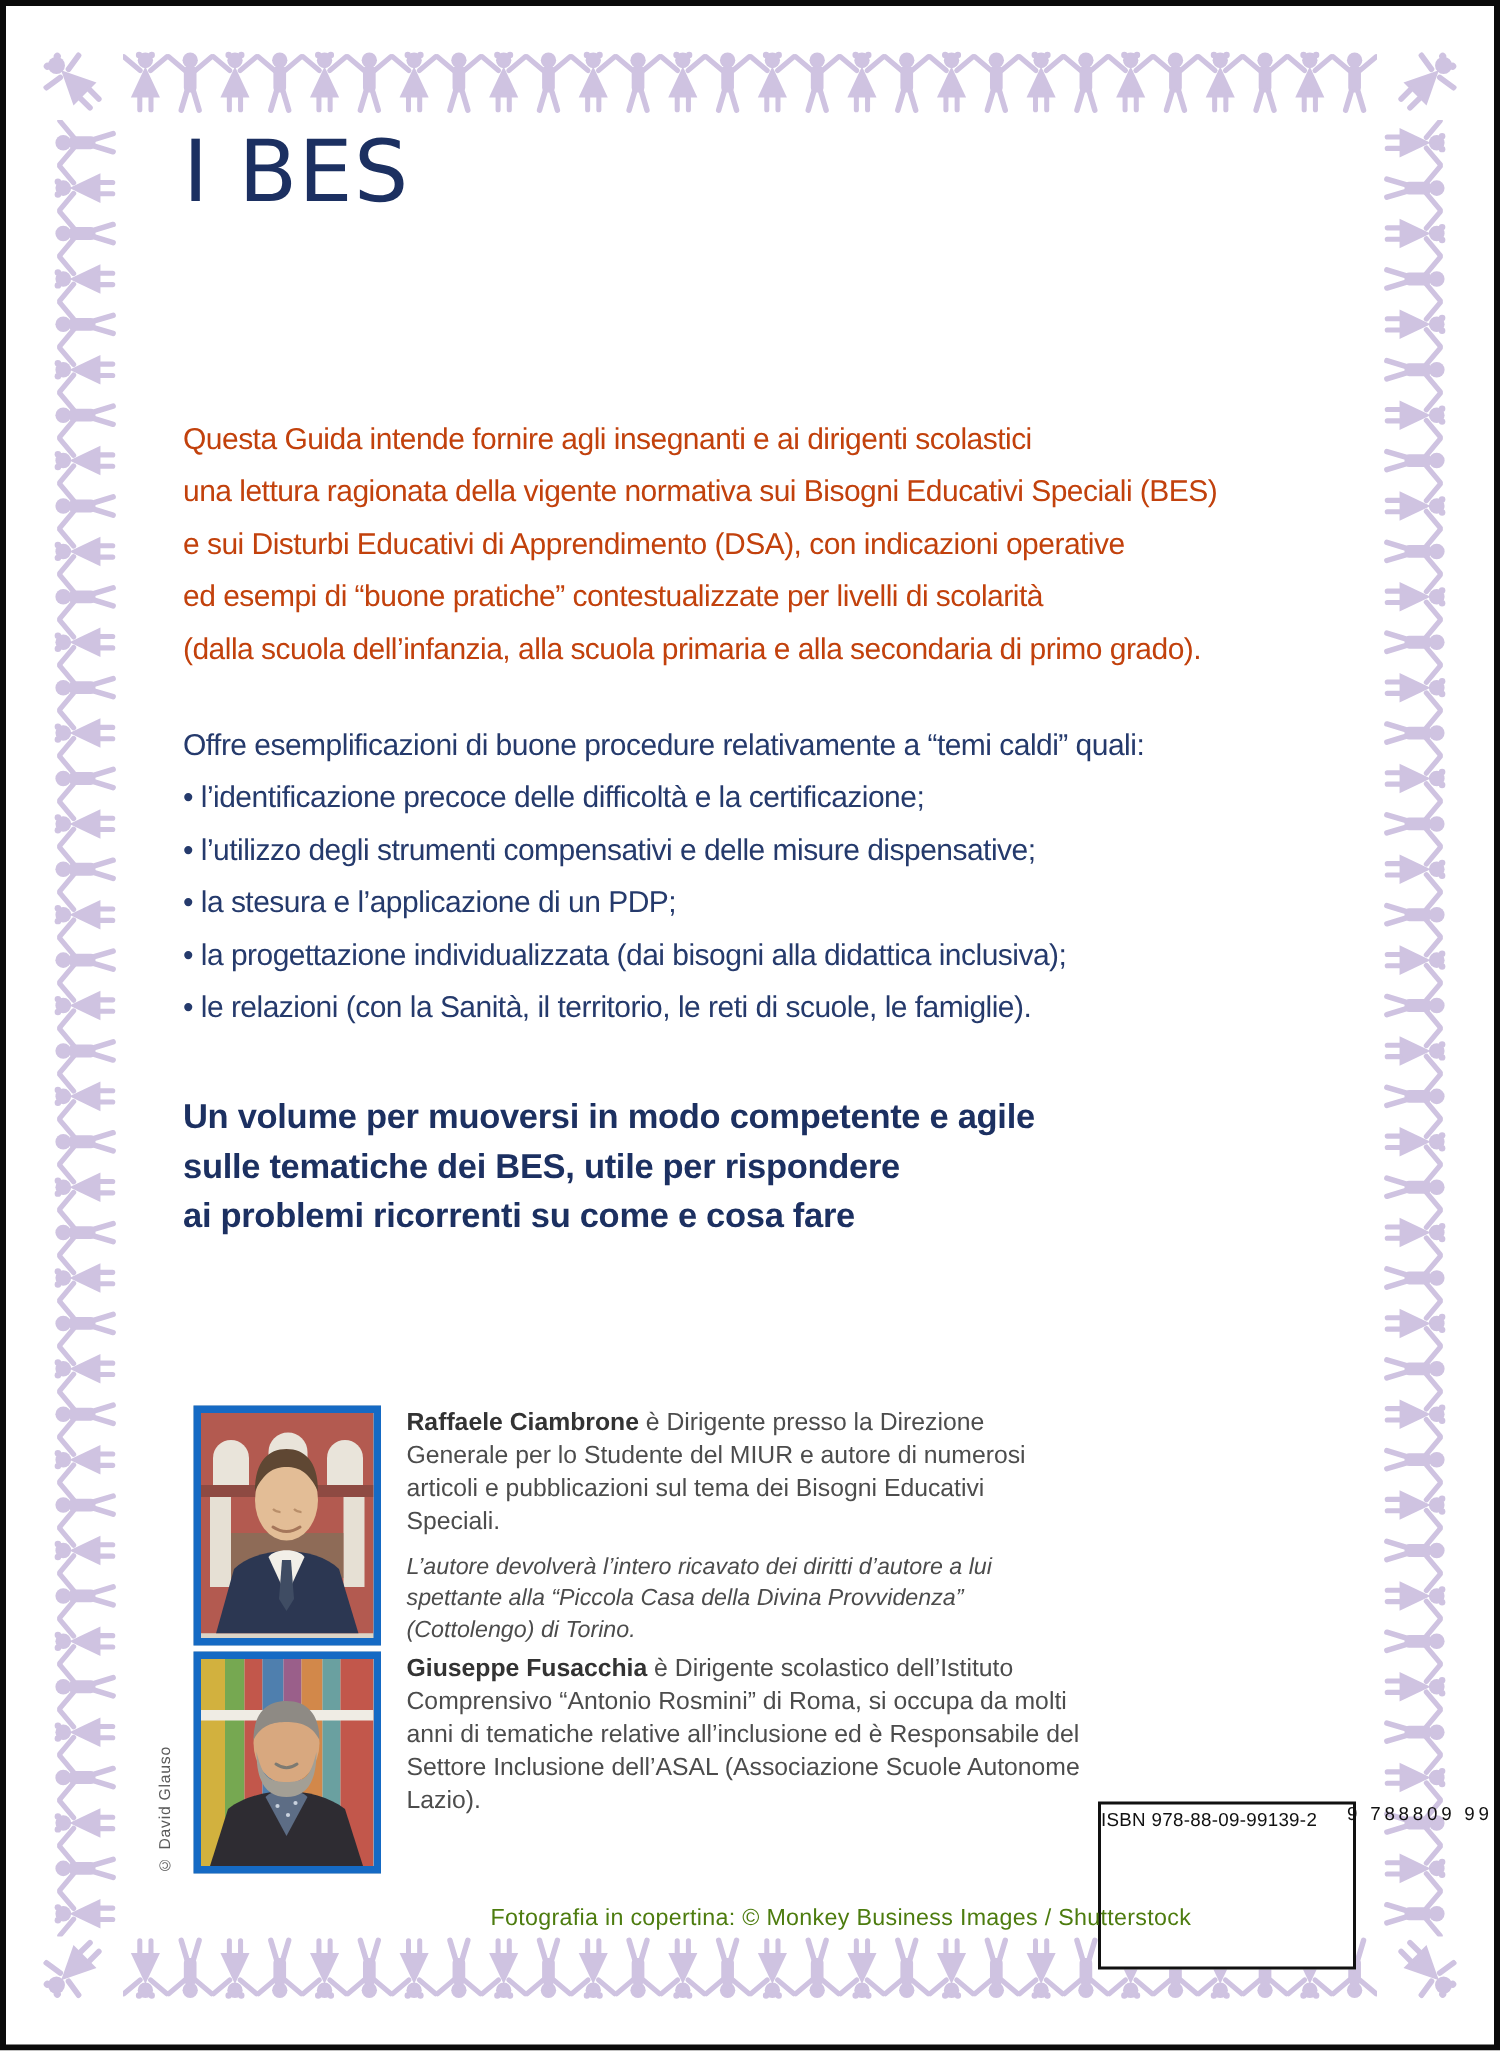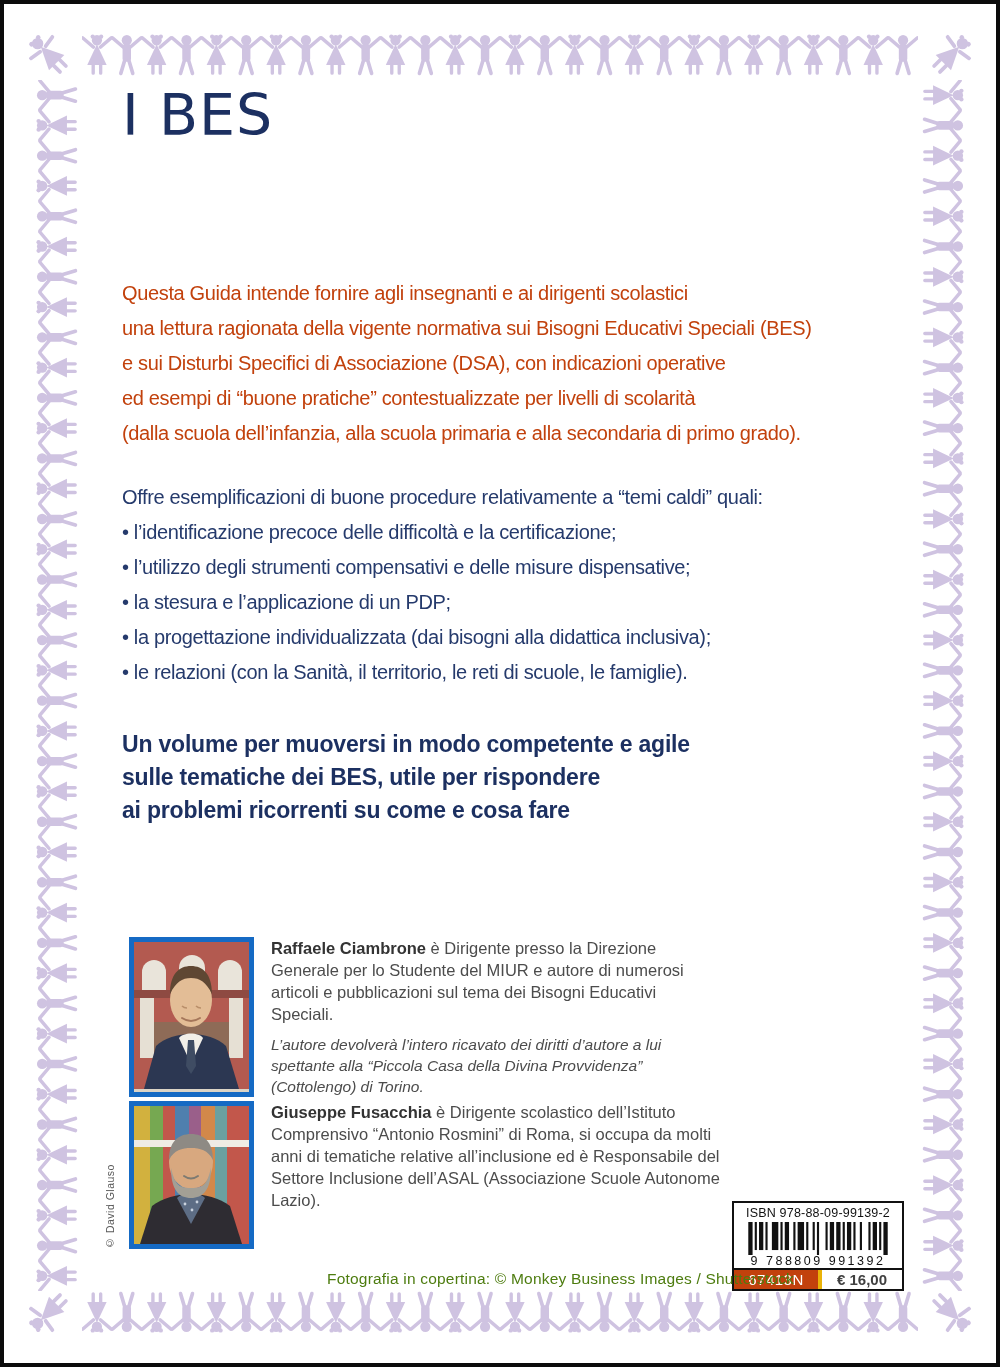--- a/index.html
+++ b/index.html
@@ -57,23 +57,23 @@
   .author-text{margin-left:17px;width:452px;color:#4c4c4c;font-size:16.5px;line-height:22px;}
   .author-text .bio{margin:0;}
   .author-text .name{font-weight:700;color:#333333;}
   .author-text .note{margin:9px 0 0;font-style:italic;font-size:15.5px;line-height:21px;color:#4c4c4c;}
   .photo-credit{position:absolute;left:100px;top:1097px;height:148px;width:14px;
                 font-size:10.5px;color:#5a5a5a;letter-spacing:0.5px;
                 writing-mode:vertical-rl;transform:rotate(180deg);
                 display:flex;justify-content:flex-start;}
 
   
-  .barcode-box{position:absolute;left:728px;top:1197px;width:172px;height:90px;
+  .barcode-box{position:absolute;left:728px;top:1197px;width:172px;height:112px;
                background:#ffffff;border:2px solid #111111;box-sizing:border-box;
-               display:flex;flex-direction:column;}
+               display:flex;}
   .isbn{font-size:12.5px;text-align:center;padding-top:3px;letter-spacing:0.2px;color:#111111;white-space:nowrap;}
   .bars{height:33px;margin:2px 10px 0;}
   .bars svg{width:100%;height:100%;display:block;}
   .digits{font-size:12.5px;text-align:center;letter-spacing:2.5px;color:#111111;margin-top:-1px;white-space:nowrap;}
   .price-row{display:flex;height:24px;margin-top:auto;border-top:2px solid #111111;}
   .code-cell{width:50%;background:#c2410c;color:#ffffff;font-weight:400;font-size:15px;
              display:flex;align-items:center;justify-content:center;letter-spacing:0.5px;}
   .price-cell{width:50%;color:#404040;font-weight:700;font-size:15px;border-left:4px solid #eab308;
               display:flex;align-items:center;justify-content:center;box-sizing:border-box;}
 
@@ -217,21 +217,21 @@
       </svg>
     </div>
 
   <div class="title-block">
     <h1>I BES</h1>
   </div>
 
   <div class="intro">
     <div>Questa Guida intende fornire agli insegnanti e ai dirigenti scolastici</div>
     <div>una lettura ragionata della vigente normativa sui Bisogni Educativi Speciali (BES)</div>
-    <div>e sui Disturbi Specifici di Associazione (DSA), con indicazioni operative</div>
+    <div>e sui Disturbi Educativi di Apprendimento (DSA), con indicazioni operative</div>
     <div>ed esempi di “buone pratiche” contestualizzate per livelli di scolarità</div>
     <div>(dalla scuola dell’infanzia, alla scuola primaria e alla secondaria di primo grado).</div>
   </div>
 
   <div class="topics">
     <div>Offre esemplificazioni di buone procedure relativamente a “temi caldi” quali:</div>
     <div>• l’identificazione precoce delle difficoltà e la certificazione;</div>
     <div>• l’utilizzo degli strumenti compensativi e delle misure dispensative;</div>
     <div>• la stesura e l’applicazione di un PDP;</div>
     <div>• la progettazione individualizzata (dai bisogni alla didattica inclusiva);</div>

